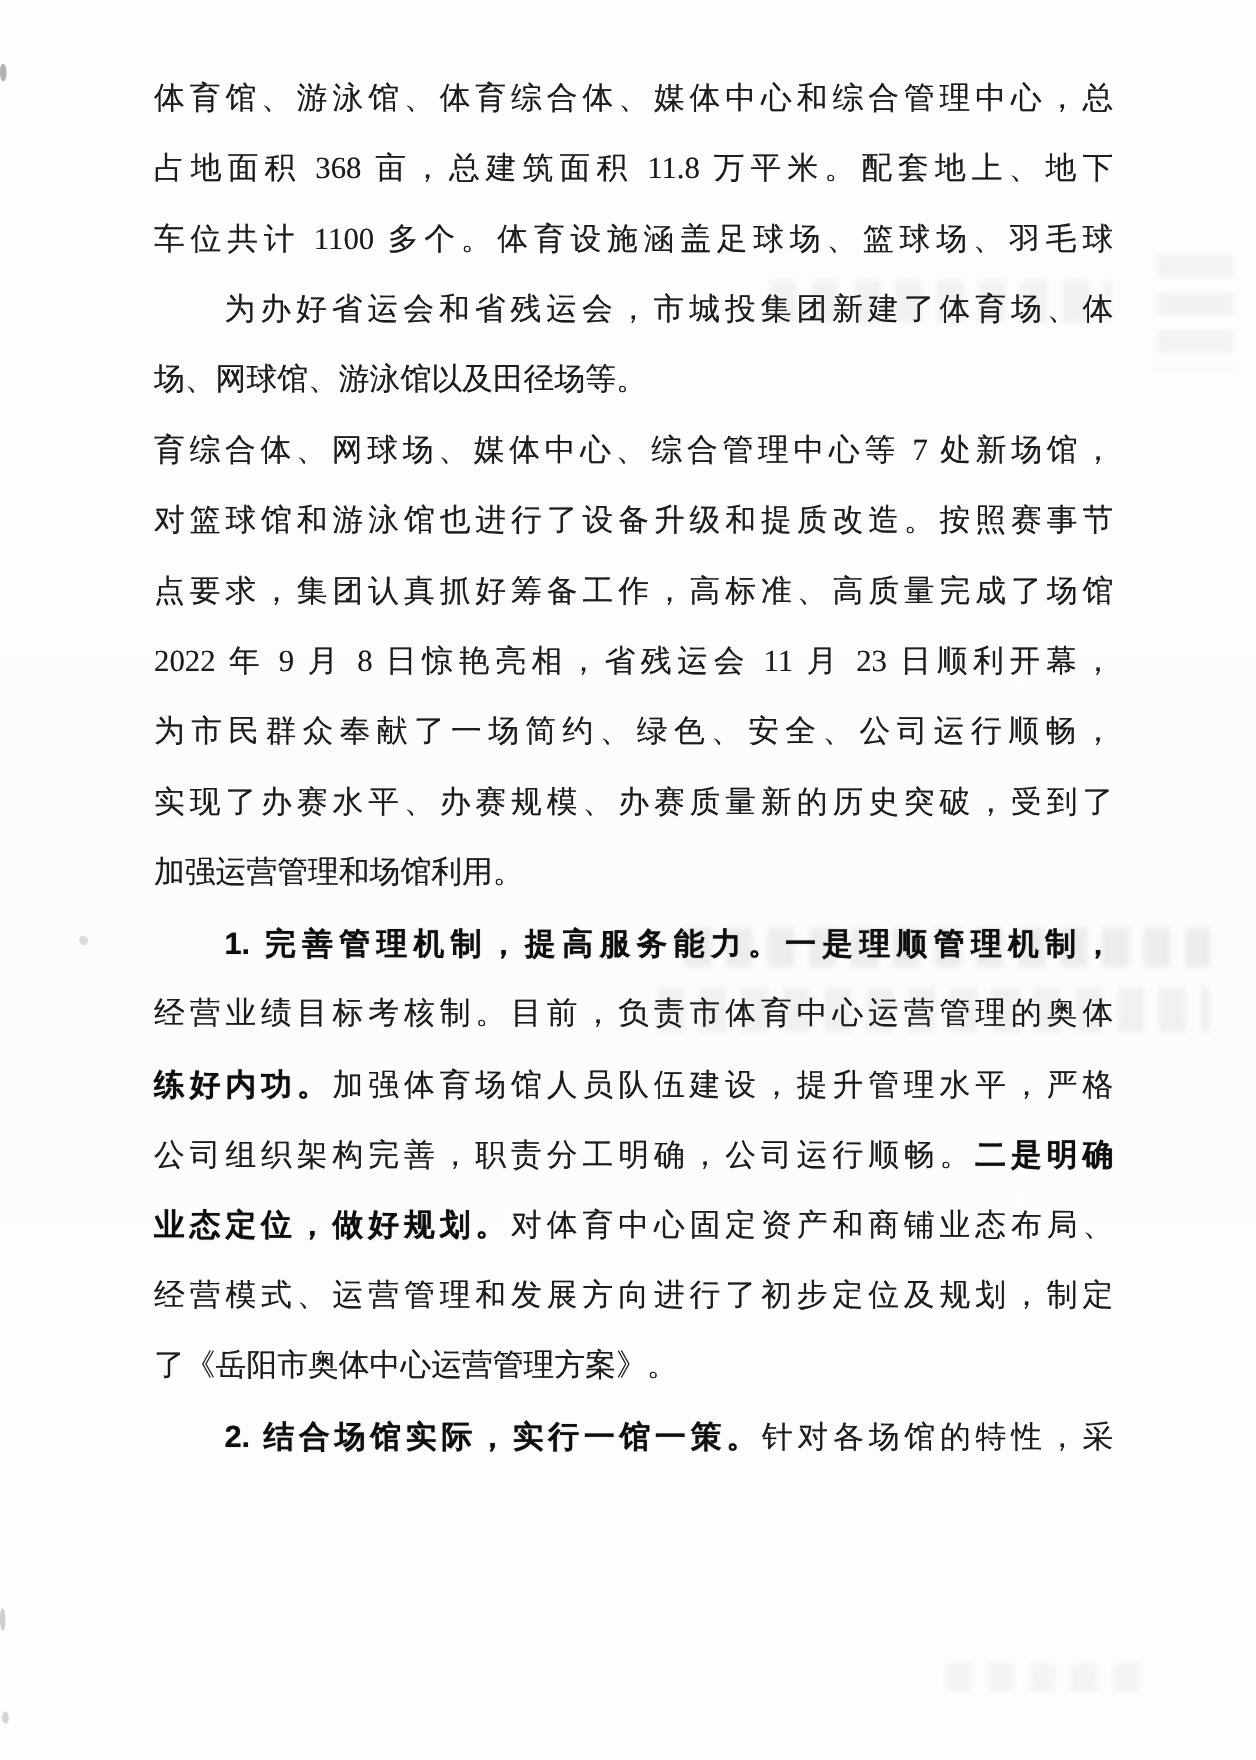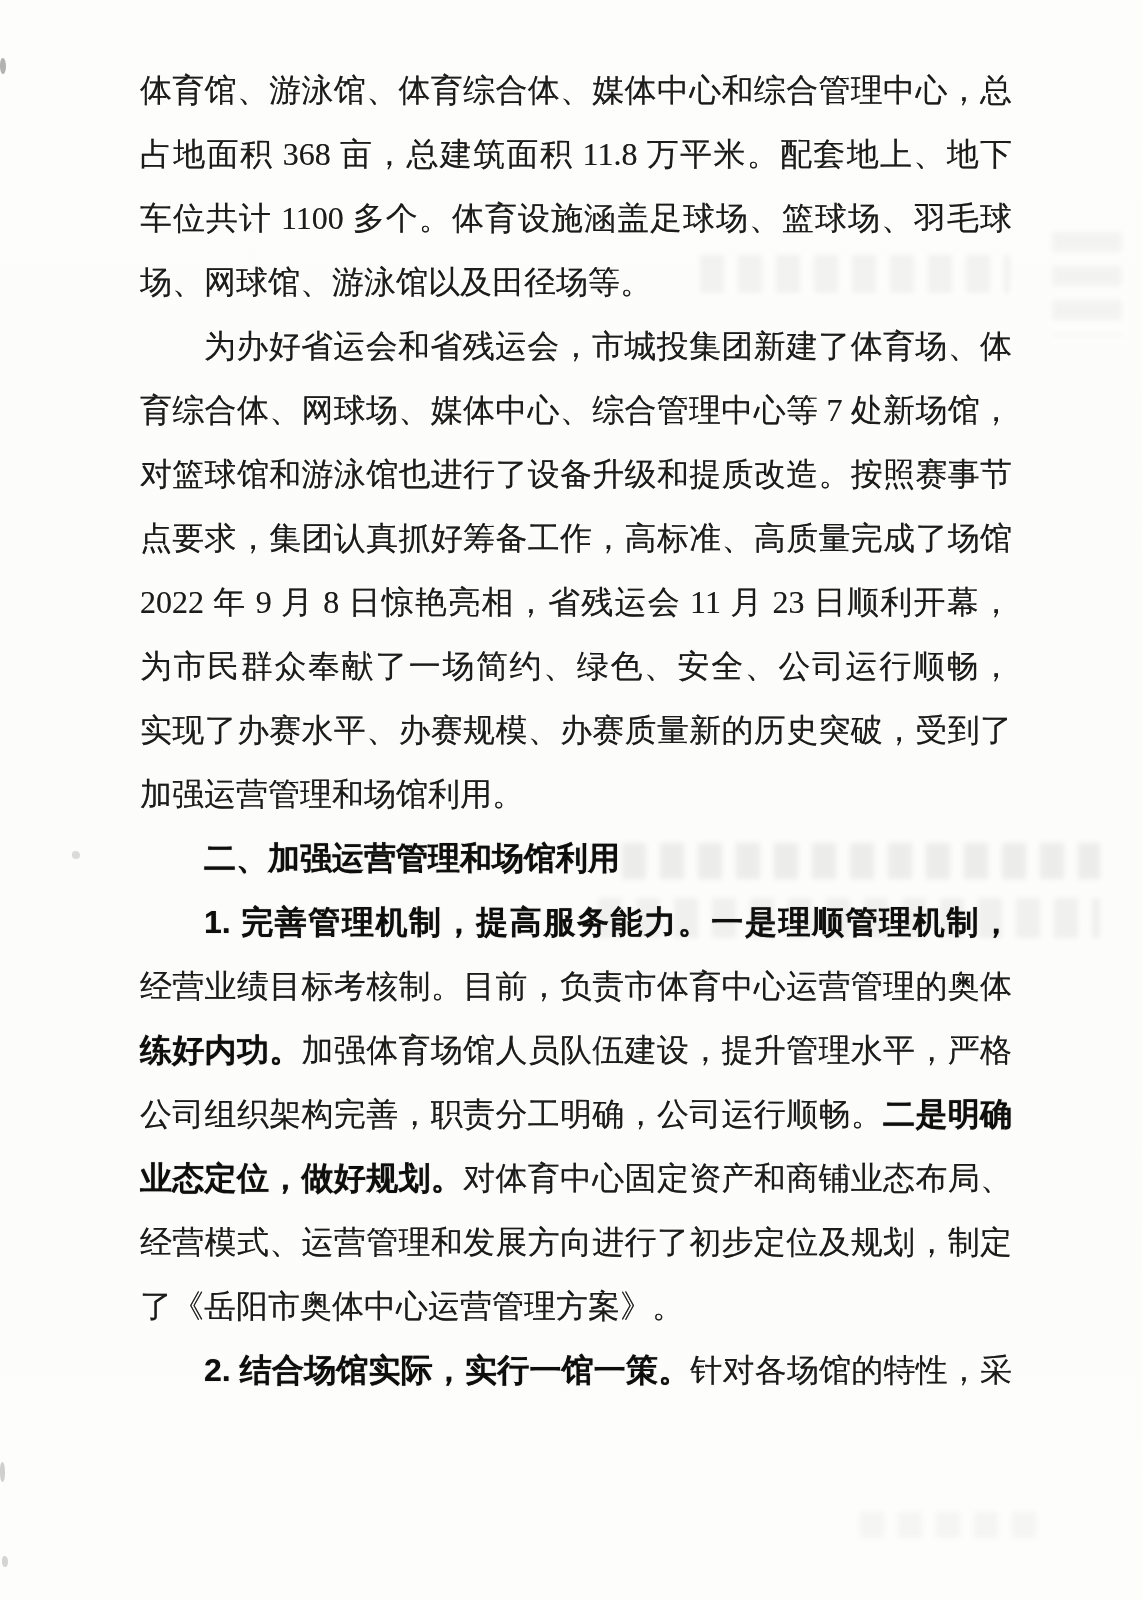--- a/index.html
+++ b/index.html
@@ -15,21 +15,21 @@
     overflow: hidden;
     font-family: "Liberation Serif", serif;
   }
   .doc {
     position: absolute;
     left: 140px;
     top: 58px;
     width: 872px;
   }
   .line {
-    font-size: 32px;
+    font-size: 28px;
     line-height: 64px;
     height: 64px;
     color: #1c1c1c;
     text-align: justify;
     text-justify: inter-character;
     white-space: normal;
     text-shadow: 0 0 0.6px rgba(25,25,25,0.55);
   }
   .line.fill {
     text-align-last: justify;
@@ -82,30 +82,29 @@
   <div class="ghost g5"></div>
   <div class="speck s1"></div>
   <div class="speck s2"></div>
   <div class="speck s3"></div>
   <div class="speck s4"></div>
 
   <div class="doc">
       <div class="line fill"><span class="seg-n">体育馆、游泳馆、体育综合体、媒体中心和综合管理中心，总</span></div>
       <div class="line fill"><span class="seg-n">占地面积 368 亩，总建筑面积 11.8 万平米。配套地上、地下</span></div>
       <div class="line fill"><span class="seg-n">车位共计 1100 多个。体育设施涵盖足球场、篮球场、羽毛球</span></div>
+      <div class="line indent fill"><span class="seg-n">为办好省运会和省残运会，市城投集团新建了体育场、体</span></div>
       <div class="line"><span class="seg-n">场、网球馆、游泳馆以及田径场等。</span></div>
-      <div class="line indent fill"><span class="seg-n">为办好省运会和省残运会，市城投集团新建了体育场、体</span></div>
       <div class="line fill"><span class="seg-n">育综合体、网球场、媒体中心、综合管理中心等 7 处新场馆，</span></div>
       <div class="line fill"><span class="seg-n">对篮球馆和游泳馆也进行了设备升级和提质改造。按照赛事节</span></div>
       <div class="line fill"><span class="seg-n">点要求，集团认真抓好筹备工作，高标准、高质量完成了场馆</span></div>
       <div class="line fill"><span class="seg-n">2022 年 9 月 8 日惊艳亮相，省残运会 11 月 23 日顺利开幕，</span></div>
       <div class="line fill"><span class="seg-n">为市民群众奉献了一场简约、绿色、安全、公司运行顺畅，</span></div>
       <div class="line fill"><span class="seg-n">实现了办赛水平、办赛规模、办赛质量新的历史突破，受到了</span></div>
       <div class="line"><span class="seg-n">加强运营管理和场馆利用。</span></div>
-      <div class="line indent"><span class="seg-b">二、加强运营管理和场馆利用</span></div>
       <div class="line indent fill"><span class="seg-b">1. 完善管理机制，提高服务能力。一是理顺管理机制，</span></div>
       <div class="line fill"><span class="seg-n">经营业绩目标考核制。目前，负责市体育中心运营管理的奥体</span></div>
       <div class="line fill"><span class="seg-b">练好内功。</span><span class="seg-n">加强体育场馆人员队伍建设，提升管理水平，严格</span></div>
       <div class="line fill"><span class="seg-n">公司组织架构完善，职责分工明确，公司运行顺畅。</span><span class="seg-b">二是明确</span></div>
       <div class="line fill"><span class="seg-b">业态定位，做好规划。</span><span class="seg-n">对体育中心固定资产和商铺业态布局、</span></div>
       <div class="line fill"><span class="seg-n">经营模式、运营管理和发展方向进行了初步定位及规划，制定</span></div>
       <div class="line"><span class="seg-n">了《岳阳市奥体中心运营管理方案》。</span></div>
       <div class="line indent fill"><span class="seg-b">2. 结合场馆实际，实行一馆一策。</span><span class="seg-n">针对各场馆的特性，采</span></div>
     </div>
 </div>

